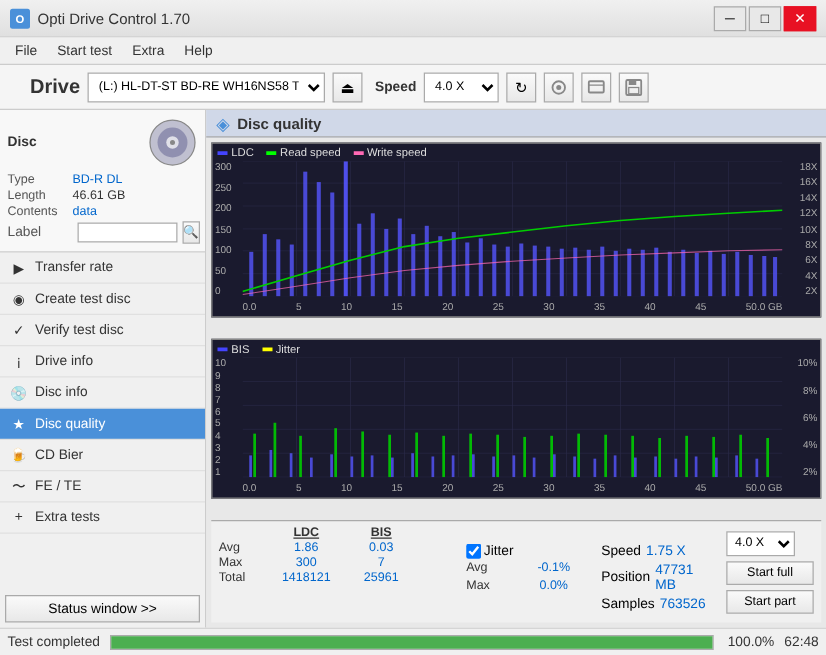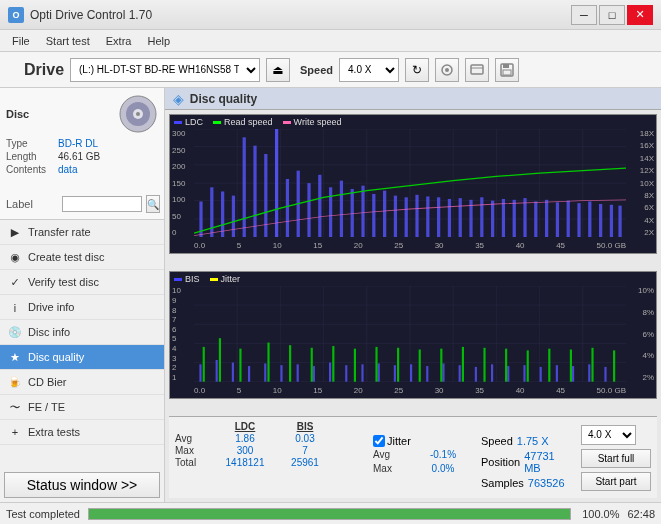--- a/index.html
+++ b/index.html
@@ -77,40 +77,40 @@
     .disc-info-panel {
       padding: 6px;
       border-bottom: 1px solid #ccc;
       background: #f8f8f8;
     }
     .disc-info-header { display: flex; align-items: center; justify-content: space-between; margin-bottom: 4px; }
     .disc-data-row { display: flex; font-size: 10px; margin-bottom: 2px; }
     .disc-data-key { color: #555; width: 52px; flex-shrink: 0; }
     .disc-data-val { color: #0066cc; font-weight: 500; }
     .disc-data-val.black { color: #333; }
-    .label-row { display: flex; align-items: center; gap: 4px; margin-top: 20px; }
+    .label-row { display: flex; align-items: center; gap: 4px; margin-top: 2px; }
     .label-input { width: 80px; height: 16px; border: 1px solid #aaa; font-size: 10px; padding: 0 2px; }
     .label-btn { width: 18px; height: 18px; border: 1px solid #aaa; background: linear-gradient(to bottom, #fafafa, #e8e8e8); cursor: pointer; display: flex; align-items: center; justify-content: center; font-size: 10px; }
 
     .nav-items { flex: 1; }
     .nav-item {
       display: flex; align-items: center; gap: 6px;
       padding: 5px 8px;
       cursor: pointer; font-size: 11px; color: #333;
       border-bottom: 1px solid #e0e0e0;
     }
     .nav-item.active { background: #4a90d9; color: white; }
     .nav-item-icon { width: 14px; height: 14px; flex-shrink: 0; display: flex; align-items: center; justify-content: center; }
 
     .status-btn {
       margin: 4px;
       padding: 4px 8px;
       border: 1px solid #aaa;
       background: linear-gradient(to bottom, #fafafa, #e8e8e8);
-      cursor: pointer; font-size: 14px; text-align: center;
+      cursor: pointer; font-size: 11px; text-align: center;
     }
 
     
     .content-area { flex: 1; display: flex; flex-direction: column; background: #e8e8e8; }
     .content-header {
       height: 22px;
       background: #d0d8e8;
       display: flex; align-items: center;
       padding: 0 8px; gap: 6px;
       border-bottom: 1px solid #aaa;

